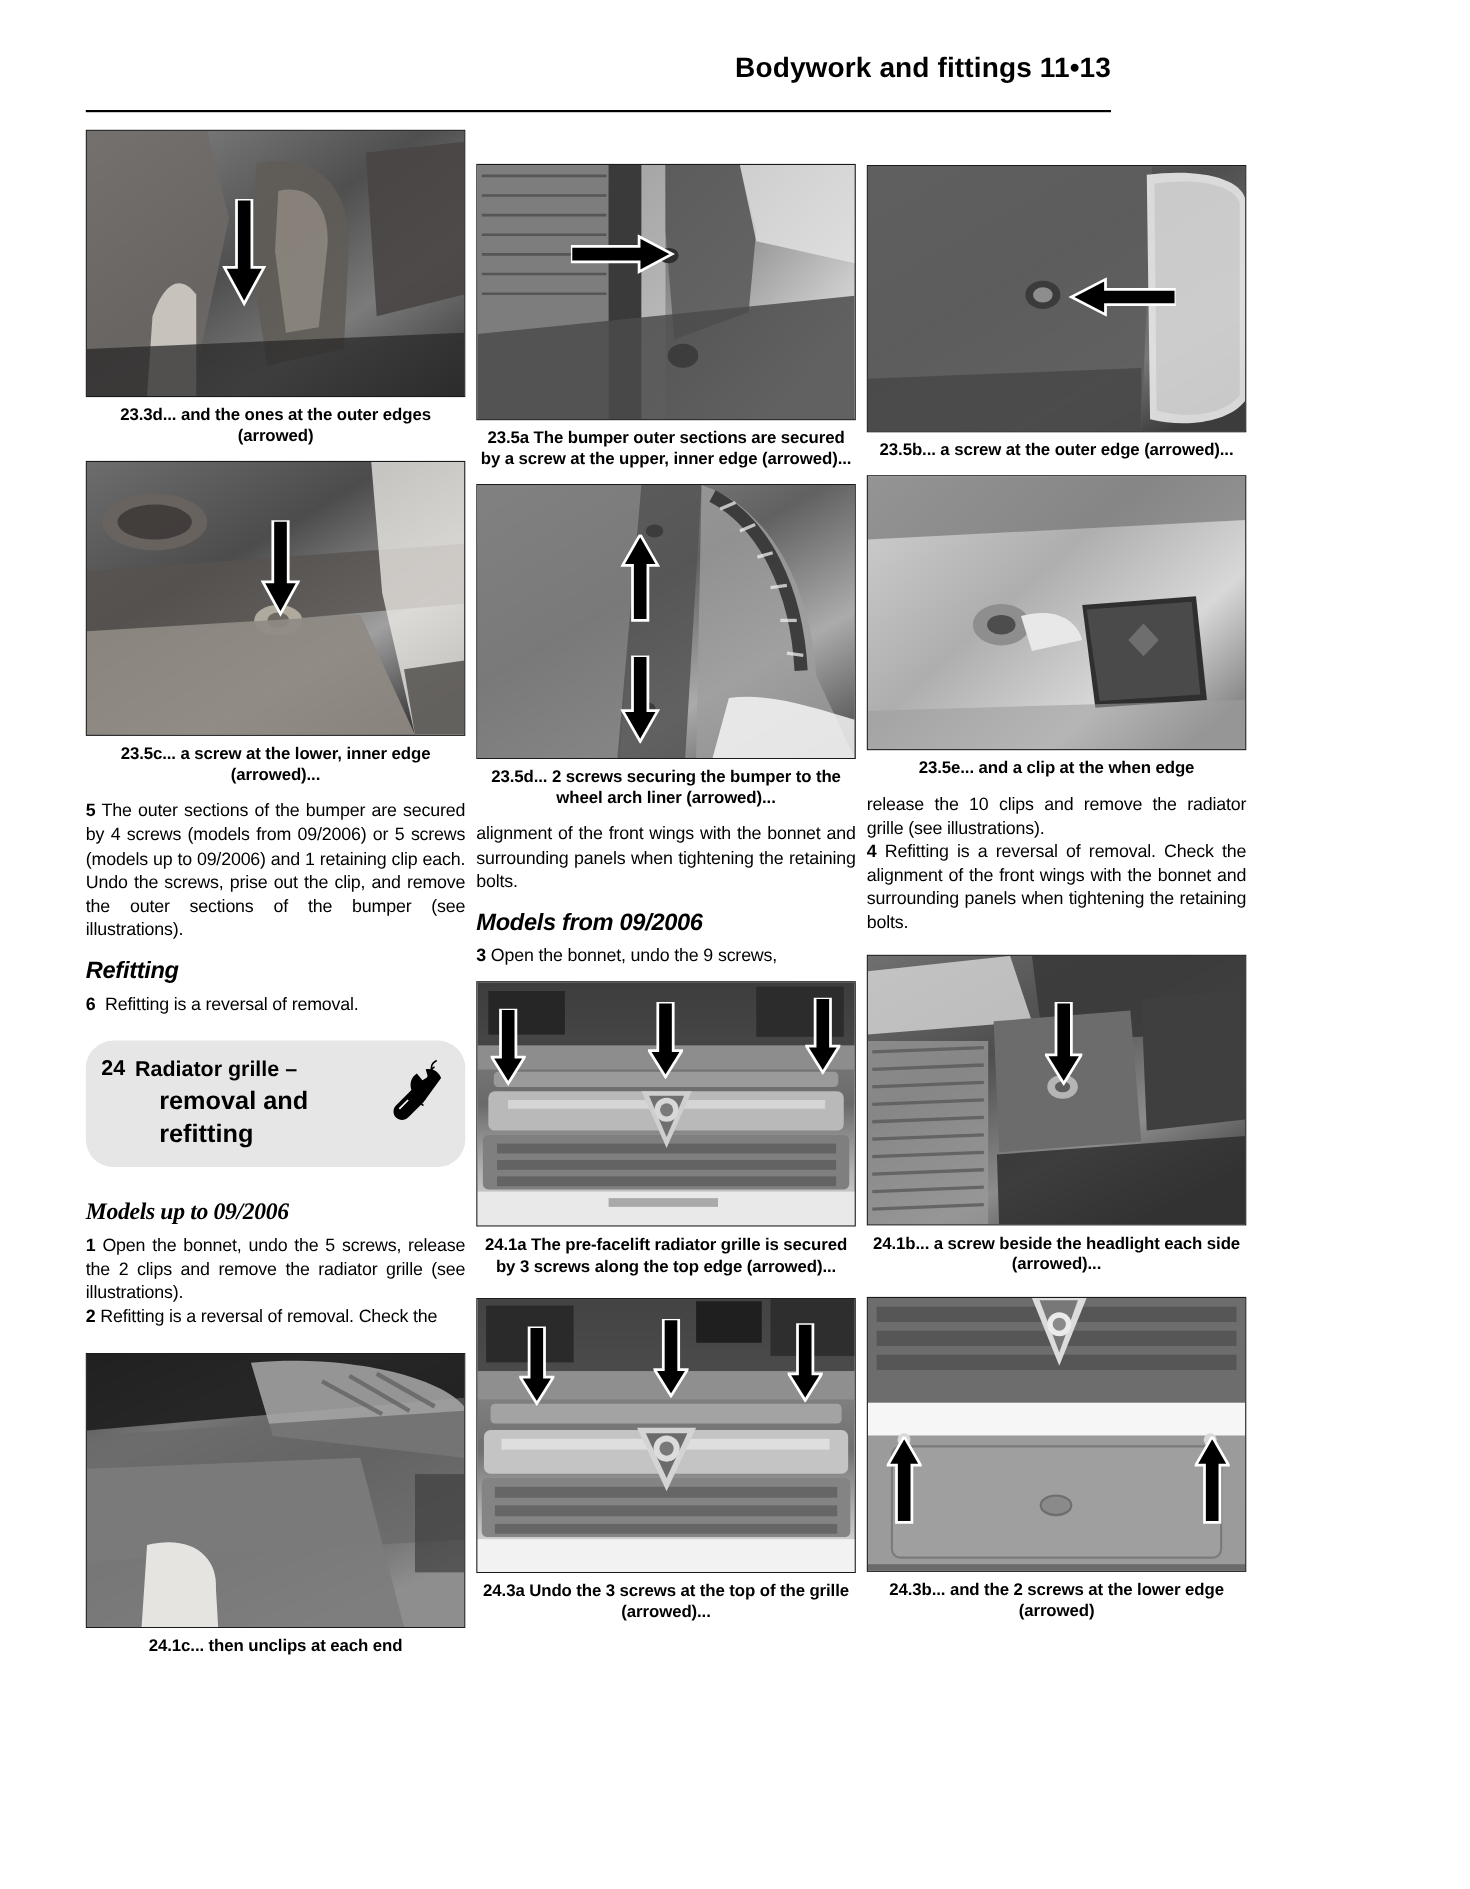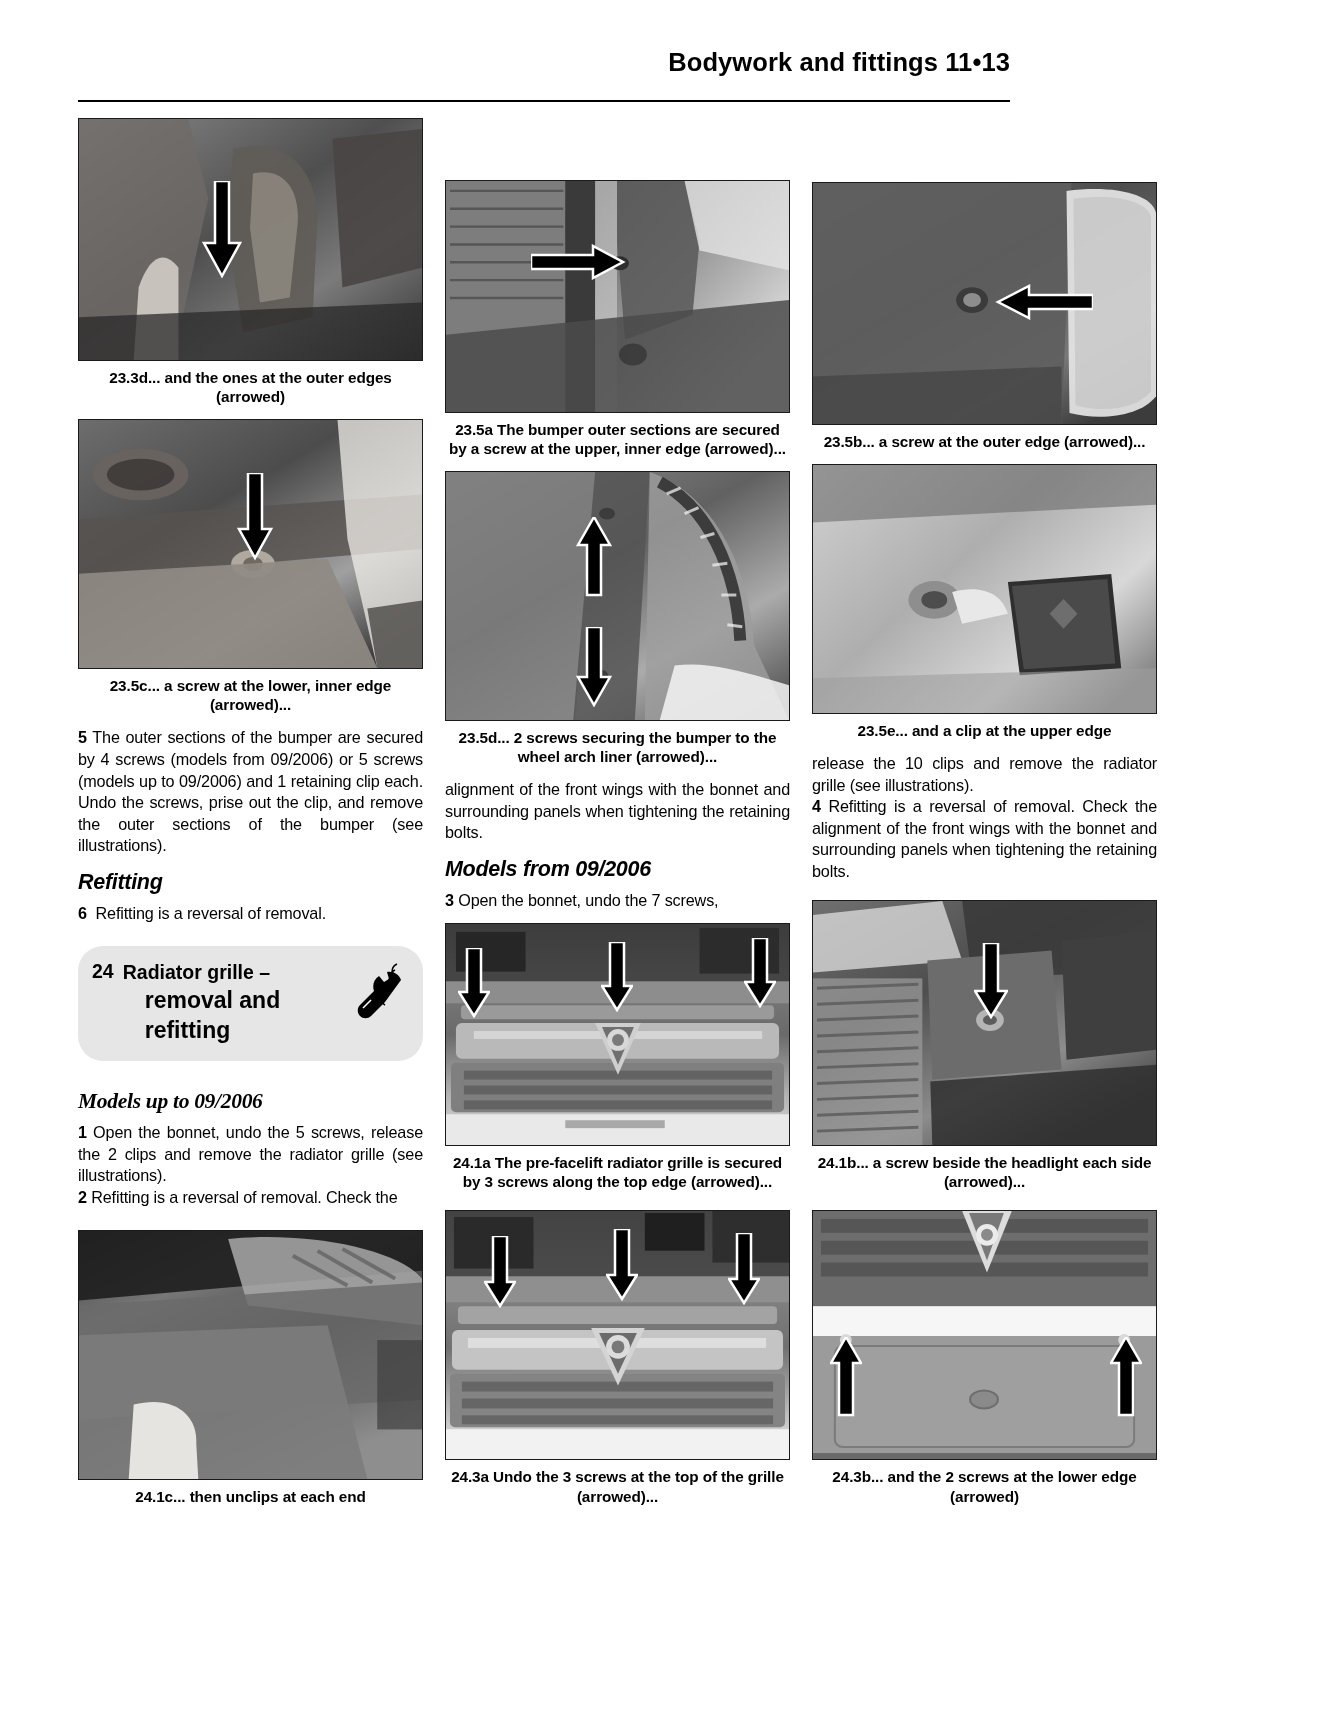--- a/index.html
+++ b/index.html
@@ -52,22 +52,22 @@
 
   
   .content {
     position: absolute;
     top: 118px;
     left: 78px;
     width: 1180px;
   }
   .cols {
     display: flex;
-    gap: 22px;
-    align-items: flex-end;
+    gap: 10px;
+    align-items: center;
   }
   .col {
     width: 345px;
     flex: 0 0 345px;
   }
 
   
   .figure {
     margin: 0 0 3px 0;
   }
@@ -377,21 +377,21 @@
               </svg>
             </div>
           </div>
           <div class="caption">23.5d... 2 screws securing the bumper to the wheel arch liner (arrowed)...</div>
         </div>
 
         <p class="body">alignment of the front wings with the bonnet and surrounding panels when tightening the retaining bolts.</p>
 
         <h3 class="sub">Models from 09/2006</h3>
 
-        <p class="body"><span class="num">3</span> <span>Open the bonnet, undo the 7 screws,</span></p>
+        <p class="body"><span class="num">3</span> <span>Open the bonnet, undo the 9 screws,</span></p>
 
         <div class="figure" style="margin-top:12px">
           <div class="photo grad-g" style="height:223px">
             <div class="ph-inner">
               <svg width="100%" height="100%" viewBox="0 0 345 223" preserveAspectRatio="none">
                 <defs>
                   <linearGradient id="g6" x1="0" y1="0" x2="0" y2="1">
                     <stop offset="0" stop-color="#4a4a4a"></stop>
                       <stop offset="0.22" stop-color="#7e7e7e"></stop>
                     <stop offset="0.5" stop-color="#6a6a6a"></stop>
@@ -531,21 +531,21 @@
                 <ellipse cx="122" cy="136" rx="26" ry="19" fill="#8e8e8e"></ellipse>
                 <ellipse cx="122" cy="136" rx="13" ry="9" fill="#4d4d4d"></ellipse>
                 <path d="M140 128 C170 120 190 130 196 150 L150 160 Z" fill="#e8e8e8"></path>
                 <path d="M196 118 L300 110 L310 205 L208 212 Z" fill="#2f2f2f"></path>
                 <path d="M200 122 L296 115 L304 200 L212 206 Z" fill="#4a4a4a"></path>
                 <path d="M238 150 L252 135 L266 150 L252 165 Z" fill="#7d7d7d" opacity="0.7"></path>
                 <path d="M0 215 L345 205 L345 250 L0 250 Z" fill="#9f9f9f" opacity="0.6"></path>
               </svg>
             </div>
           </div>
-          <div class="caption">23.5e... and a clip at the upper edge</div>
+          <div class="caption">23.5e... and a clip at the when edge</div>
         </div>
 
         <p class="body"><span>release the 10 clips and remove the radiator grille </span><span class="bold">(see illustrations).</span></p>
 
         <p class="body"><span class="num">4</span> <span>Refitting is a reversal of removal. Check the alignment of the front wings with the bonnet and surrounding panels when tightening the retaining bolts.</span></p>
 
         <div class="figure" style="margin-top:18px">
           <div class="photo grad-a" style="height:246px">
             <div class="ph-inner">
               <svg width="100%" height="100%" viewBox="0 0 345 246" preserveAspectRatio="none">

